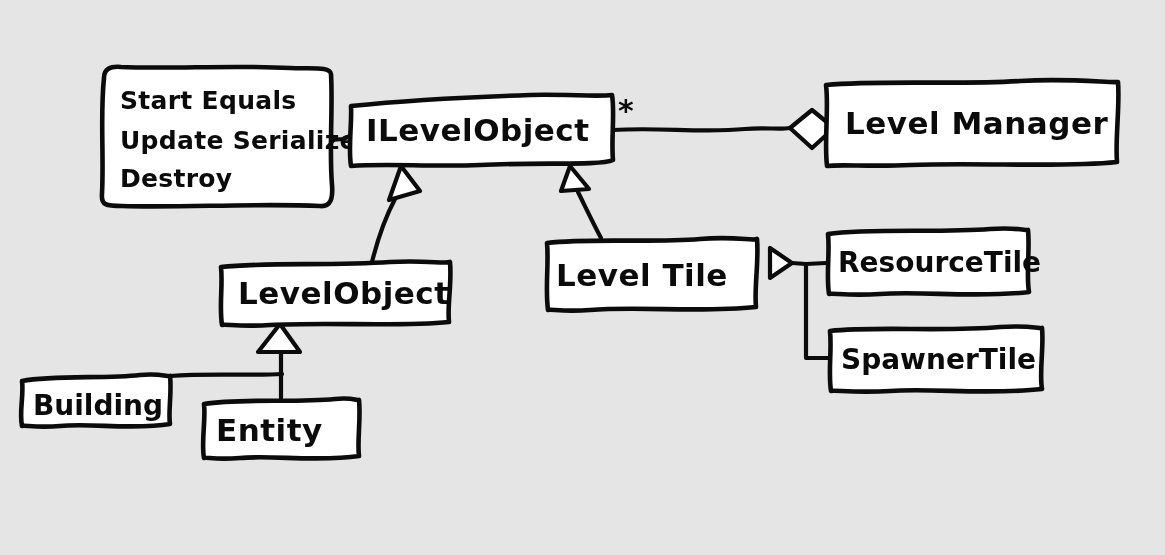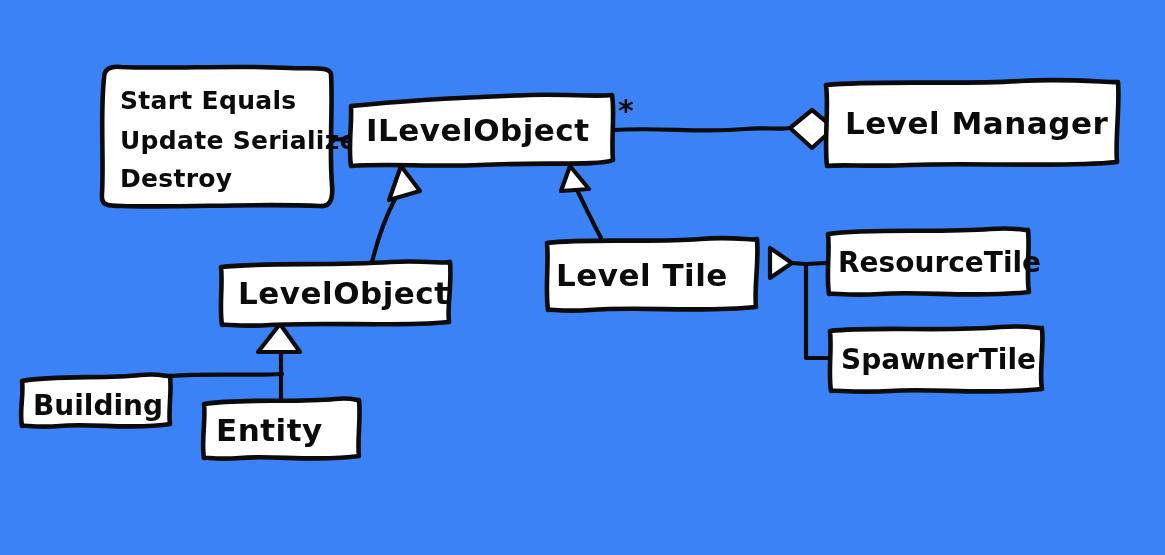--- a/index.html
+++ b/index.html
@@ -4,21 +4,21 @@
 <style>
   html, body {
     margin: 0;
     padding: 0;
     background: #ffffff;
   }
   #canvas-wrap {
     position: relative;
     width: 1165px;
     height: 555px;
-    background: #3b82f6;
+    background: #e5e5e5;
     overflow: hidden;
     font-family: "DejaVu Sans", sans-serif;
   }
   svg#diagram {
     position: absolute;
     left: 0;
     top: 0;
     width: 1165px;
     height: 555px;
   }

